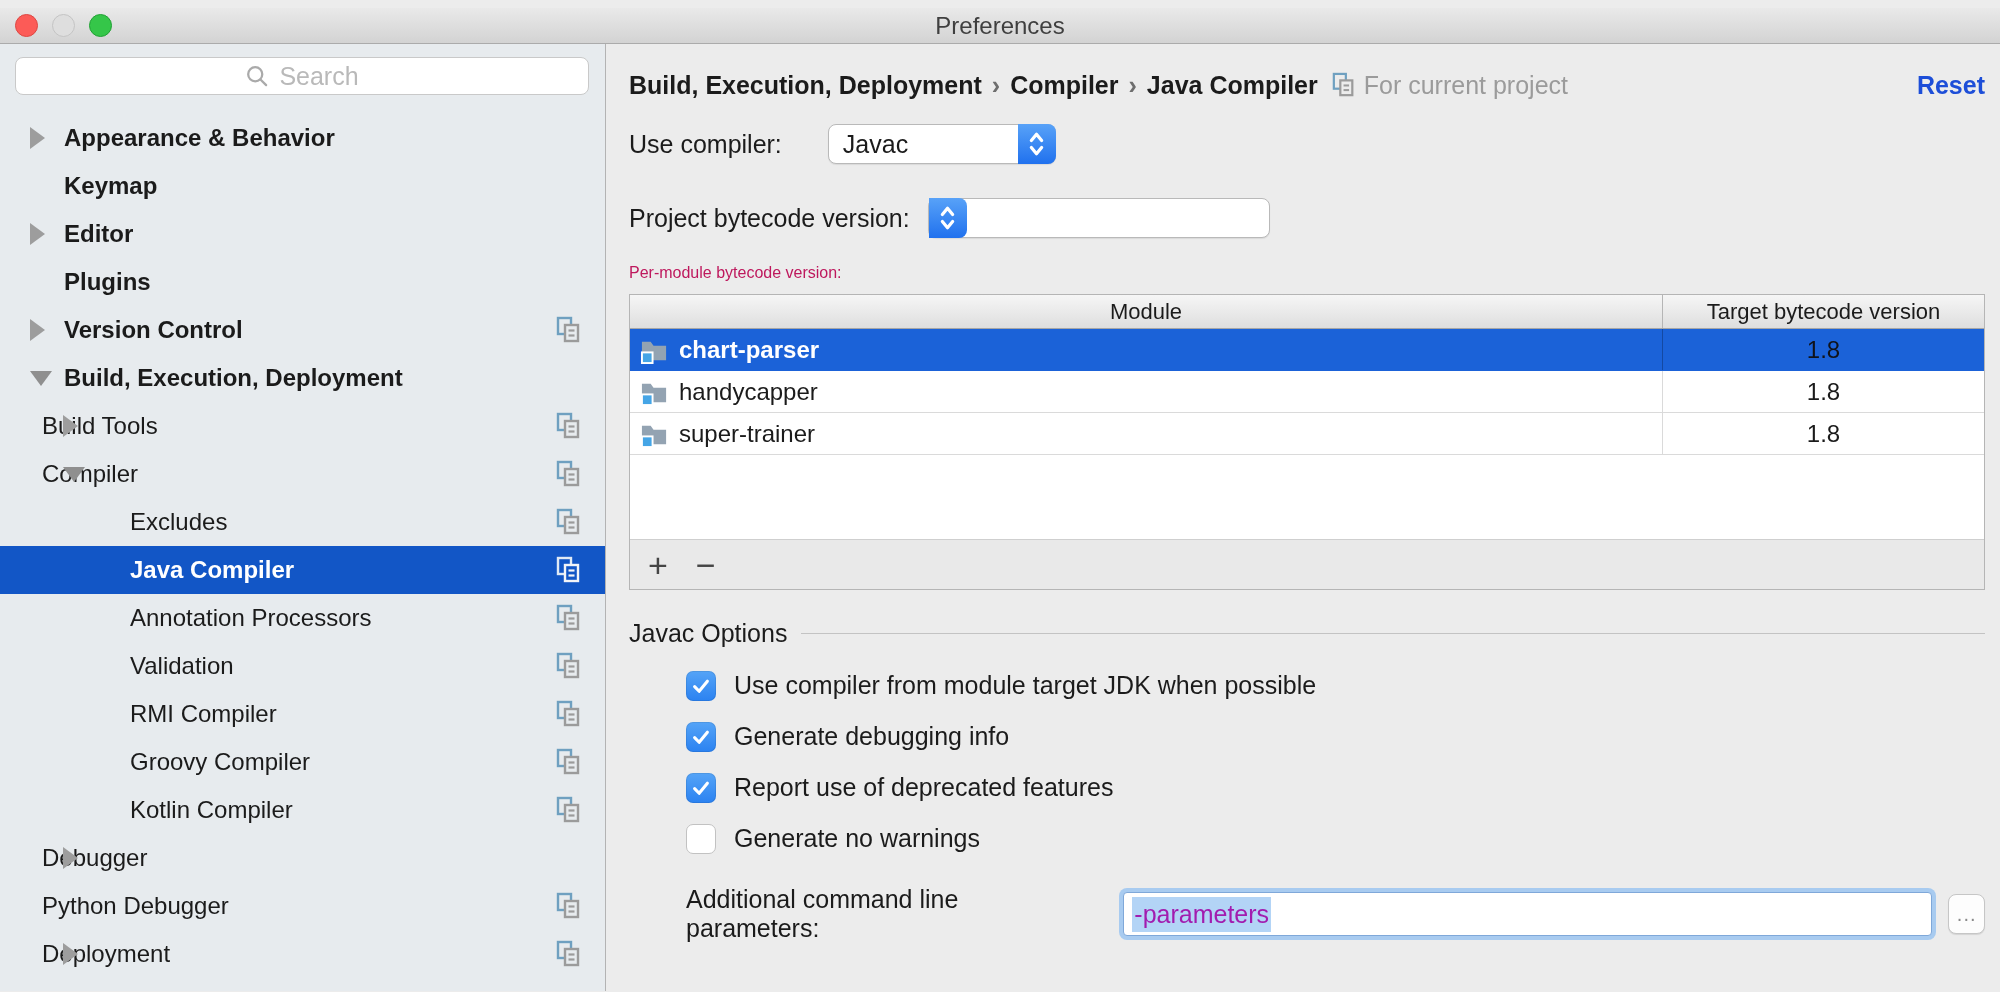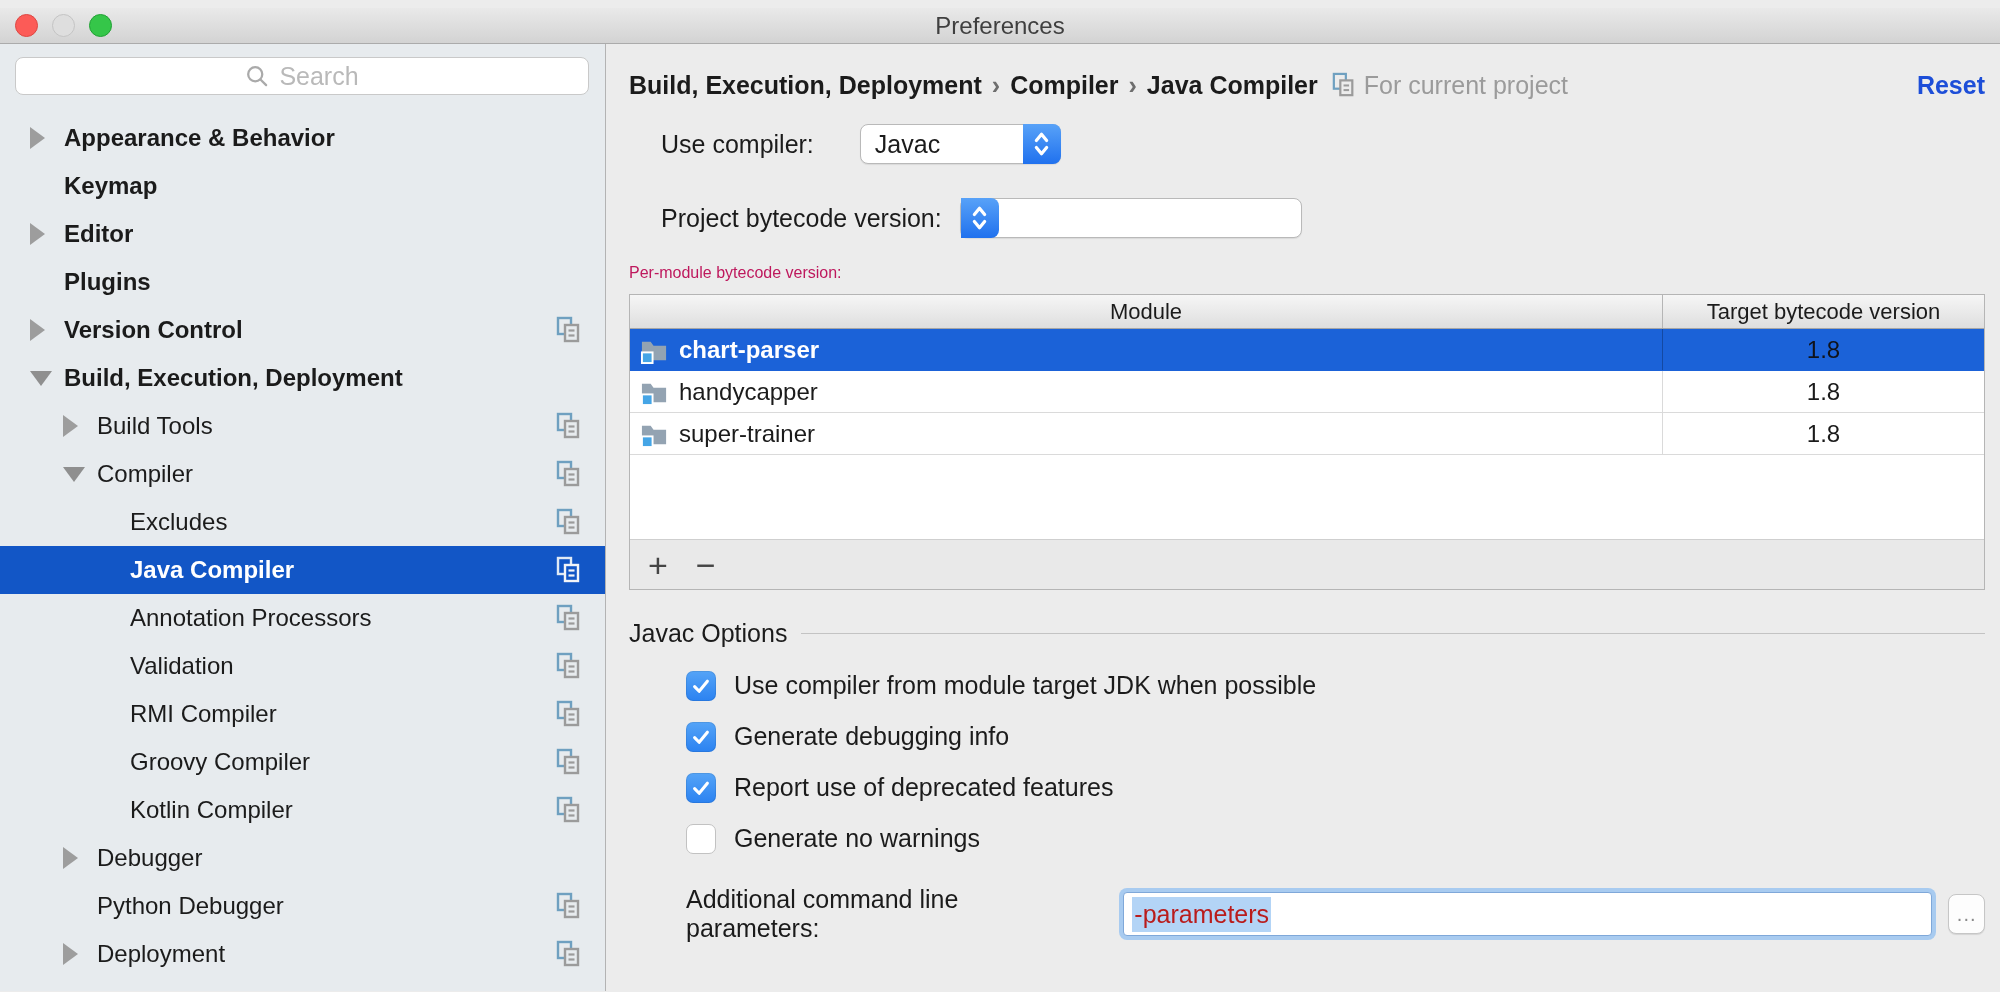--- a/index.html
+++ b/index.html
@@ -27,53 +27,53 @@
   .body { display:flex; height:947px; }
 
   
   .sidebar { position:relative; width:606px; background:#e7ebee; border-right:1px solid #b3b3b3; flex:none; }
   .searchbox { margin:13px 16px 0 15px; height:38px; background:#fff; border:1px solid #c9c9c9; border-radius:8px;
     display:flex; align-items:center; justify-content:center; gap:9px; }
   .searchbox .ph { font-size:25px; color:#b9b9b9; }
   .tree { margin-top:19px; }
   .trow { position:relative; height:48px; display:flex; align-items:center; font-size:24px; color:#1b1b1b; }
   .trow.lv0 { padding-left:64px; font-weight:700; }
-  .trow.lv1 { padding-left:97px; }
+  .trow.lv1 { padding-left:42px; }
   .trow.lv2 { padding-left:130px; }
   .trow.sel { background:#1256c6; color:#fff; font-weight:700; }
   .arrow { position:absolute; width:0; height:0; }
   .arrow.r { border-top:11px solid transparent; border-bottom:11px solid transparent; border-left:15px solid #9d9d9d; }
   .arrow.d { border-left:11px solid transparent; border-right:11px solid transparent; border-top:15px solid #8f8f8f; }
   .lv0 > .arrow { left:30px; }
   .lv1 > .arrow { left:63px; }
   .pp { position:absolute; right:23px; top:50%; transform:translateY(-50%); width:26px; height:28px; }
 
   
   .content { flex:1; padding:0 15px 0 23px; background:#ececec; }
 
   .crumbs { margin-top:26px; height:30px; display:flex; align-items:center; font-size:25px; }
   .crumb { font-weight:700; color:#1b1b1b; }
   .crumb-sep { margin:0 10px; color:#6e6e6e; font-weight:700; }
   .scope { display:flex; align-items:center; gap:8px; margin-left:14px; color:#9b9b9b; }
   .scope .pp2 { width:24px; height:26px; }
   .spacer { flex:1; }
   .reset { color:#1d4ed8; font-weight:700; font-size:25px; cursor:pointer; }
 
-  .formrow { display:flex; align-items:center;margin-left:32px; }
+  .formrow { display:flex; align-items:center; }
   .formrow .lbl { font-size:25px; color:#1b1b1b; }
   .row-usecompiler { margin-top:24px; height:40px; }
   .row-bytecode { margin-top:34px; height:40px; }
 
   .mac-select { position:relative; height:40px; background:#fff; border:1px solid #b9b9b9; border-radius:8px;
     box-shadow:0 1px 1px rgba(0,0,0,.08); display:flex; align-items:center; cursor:default; }
   .mac-select .val { padding-left:14px; font-size:25px; color:#1b1b1b; flex:1; white-space:nowrap; }
   .mac-select .val.dim { color:#8a8a8a; }
   .mac-select .cap { width:38px; height:40px; margin:-1px -1px -1px 0; border-radius:0 8px 8px 0;
     background:linear-gradient(#58a2f8,#2071ee); display:flex; align-items:center; justify-content:center; }
-  .sel-usecompiler { width:201px; margin-left:46px; }
+  .sel-usecompiler { width:228px; margin-left:46px; }
   .sel-bytecode   { width:342px; margin-left:18px; }
 
   .permodule-lbl { margin-top:20px; height:30px; font-size:16px; color:#be185d; display:flex; align-items:center; }
 
   .mtable { margin-top:6px; border:1px solid #b5b5b5; background:#fff; }
   .mhead { display:flex; height:34px; background:linear-gradient(#f6f6f6,#dedede); border-bottom:1px solid #a6a6a6;
     font-size:22px; color:#1b1b1b; }
   .mhead .hc { display:flex; align-items:center; justify-content:center; }
   .hc-module { flex:1; }
   .hc-target { width:322px; border-left:1px solid #b5b5b5; }
@@ -94,21 +94,21 @@
   .cbs { margin-top:12px; margin-left:57px; }
   .cbrow { height:51px; display:flex; align-items:center; gap:18px; }
   .cb { width:30px; height:30px; border-radius:7px; flex:none; display:flex; align-items:center; justify-content:center; }
   .cb.on  { background:linear-gradient(#55a4f7,#2b82f1); box-shadow:inset 0 0 0 1px rgba(0,0,0,.08); }
   .cb.off { background:#fff; border:1px solid #c2c2c2; }
   .cbrow .cb-lbl { font-size:25px; color:#1b1b1b; }
 
   .paramsrow { margin-top:26px; margin-left:57px; height:48px; display:flex; align-items:center; }
   .paramsrow .lbl { font-size:25px; color:#1b1b1b; }
   .tfield { margin-left:40px; width:840px; height:44px; background:#fff; border:1px solid #7fa8d9; border-radius:4px;
-    box-shadow:0 0 0 4px #a8cbf0; display:flex; align-items:center; padding-left:8px; font-size:25px; color:#b91c1c; }
+    box-shadow:0 0 0 4px #a8cbf0; display:flex; align-items:center; padding-left:8px; font-size:25px; color:#a21caf; }
   .tfield .seltext { background:#b3d4f6; padding:3px 2px; }
   .browse { margin-left:16px; width:38px; height:40px; background:#fdfdfd; border:1px solid #c6c6c6; border-radius:8px;
     box-shadow:0 1px 1px rgba(0,0,0,.1); display:flex; align-items:center; justify-content:center;
     color:#8a8a8a; font-size:20px; letter-spacing:1px; cursor:pointer; }
 </style>
 </head>
 <body>
 
 <svg width="0" height="0" style="position:absolute">
   <defs>

